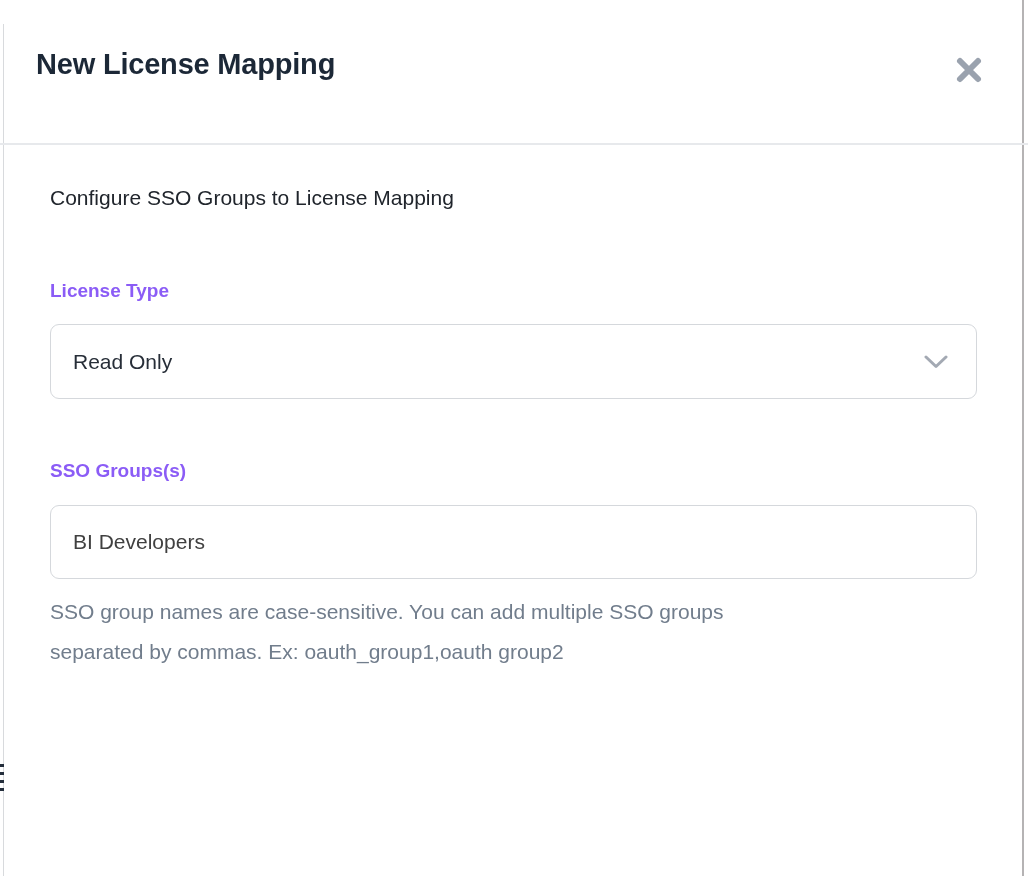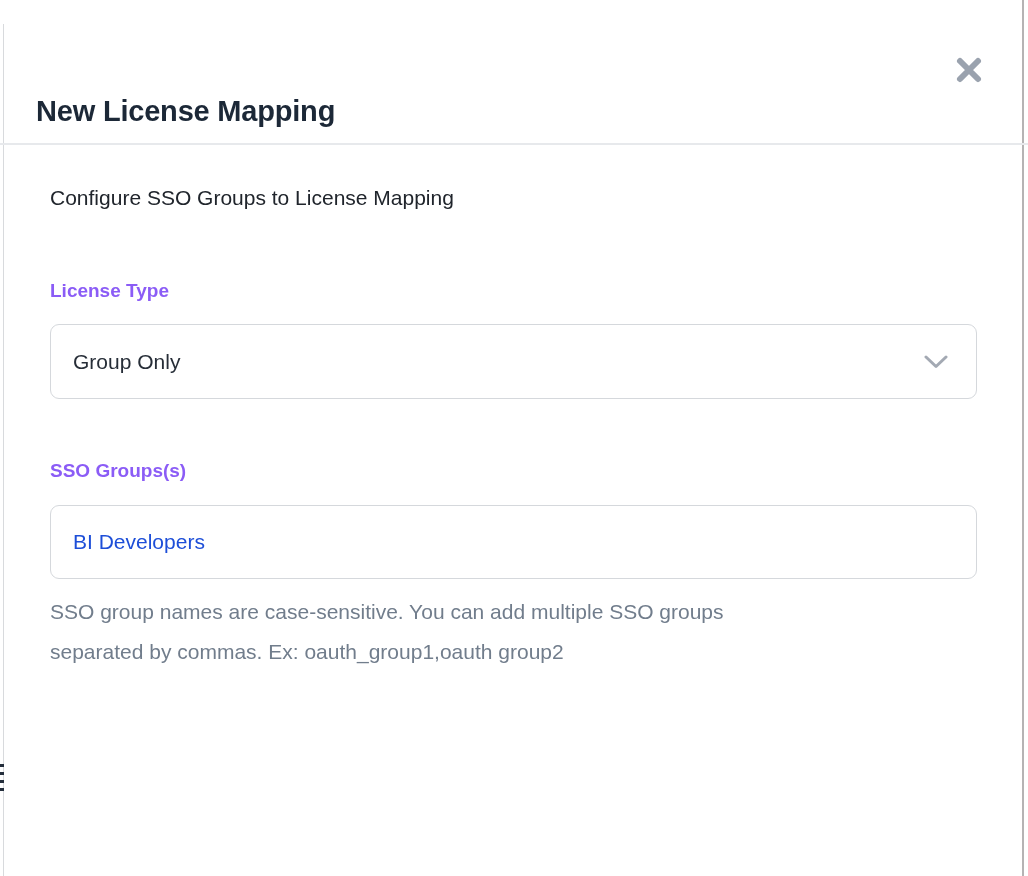--- a/index.html
+++ b/index.html
@@ -28,21 +28,21 @@
   
   .window-edge {
     position: absolute; left: 1022px; top: 0; width: 2px; height: 876px;
     background: #b5b3b4;
   }
 
   
   .modal-title {
     position: absolute; left: 36px; top: 48px;
     font-size: 29px; font-weight: 700; color: #1c2837;
-    letter-spacing: -0.2px; white-space: nowrap; margin-top: 47px;
+    letter-spacing: -0.2px; white-space: nowrap;
   }
   .close-btn {
     position: absolute; left: 951px; top: 52px; width: 36px; height: 36px;
     display: flex; align-items: center; justify-content: center;
     background: none; border: none; cursor: pointer; padding: 0;
   }
   .close-btn svg { display: block; }
   .header-divider {
     position: absolute; left: 0; top: 143px; width: 1028px; height: 2px;
     background: #e7e9ec;
@@ -70,21 +70,21 @@
   }
   .select-chevron {
     position: absolute; right: 28px; top: 50%; transform: translateY(-50%);
     width: 24px; height: 14px;
   }
 
   .text-input {
     position: absolute; left: 50px; top: 505px; width: 927px; height: 74px;
     border: 1.5px solid #d5d8dc; border-radius: 9px; background: #ffffff;
     font-family: "Liberation Sans", "DejaVu Sans", sans-serif;
-    font-size: 21px; color: #1d4ed8; padding: 0 22px; outline: none;
+    font-size: 21px; color: #404040; padding: 0 22px; outline: none;
   }
 
   .help-text {
     position: absolute; left: 50px; top: 592px; width: 880px;
     font-size: 21px; line-height: 40px; color: #717d8c;
   }
   .help-line { display: block; }
 </style>
 </head>
 <body>
@@ -108,21 +108,21 @@
         <path d="M5 5 L23 23 M23 5 L5 23" stroke="#9aa2ae" stroke-width="6" stroke-linecap="round" fill="none"></path>
       </svg>
     </span>
   </button>
   <div class="header-divider"></div>
 
   <div class="modal-subtitle">Configure SSO Groups to License Mapping</div>
 
   <div class="field-label label-license">License Type</div>
   <div class="select-box" role="combobox">
-    <span class="select-value">Group Only</span>
+    <span class="select-value">Read Only</span>
     <span class="select-chevron">
       <svg width="24" height="14" viewBox="0 0 24 14">
         <path d="M2 2 L12 11.5 L22 2" stroke="#a3a9b3" stroke-width="3" fill="none" stroke-linecap="round" stroke-linejoin="round"></path>
       </svg>
     </span>
   </div>
 
   <div class="field-label label-sso">SSO Groups(s)</div>
   <input class="text-input" type="text" value="BI Developers" style="">
 

